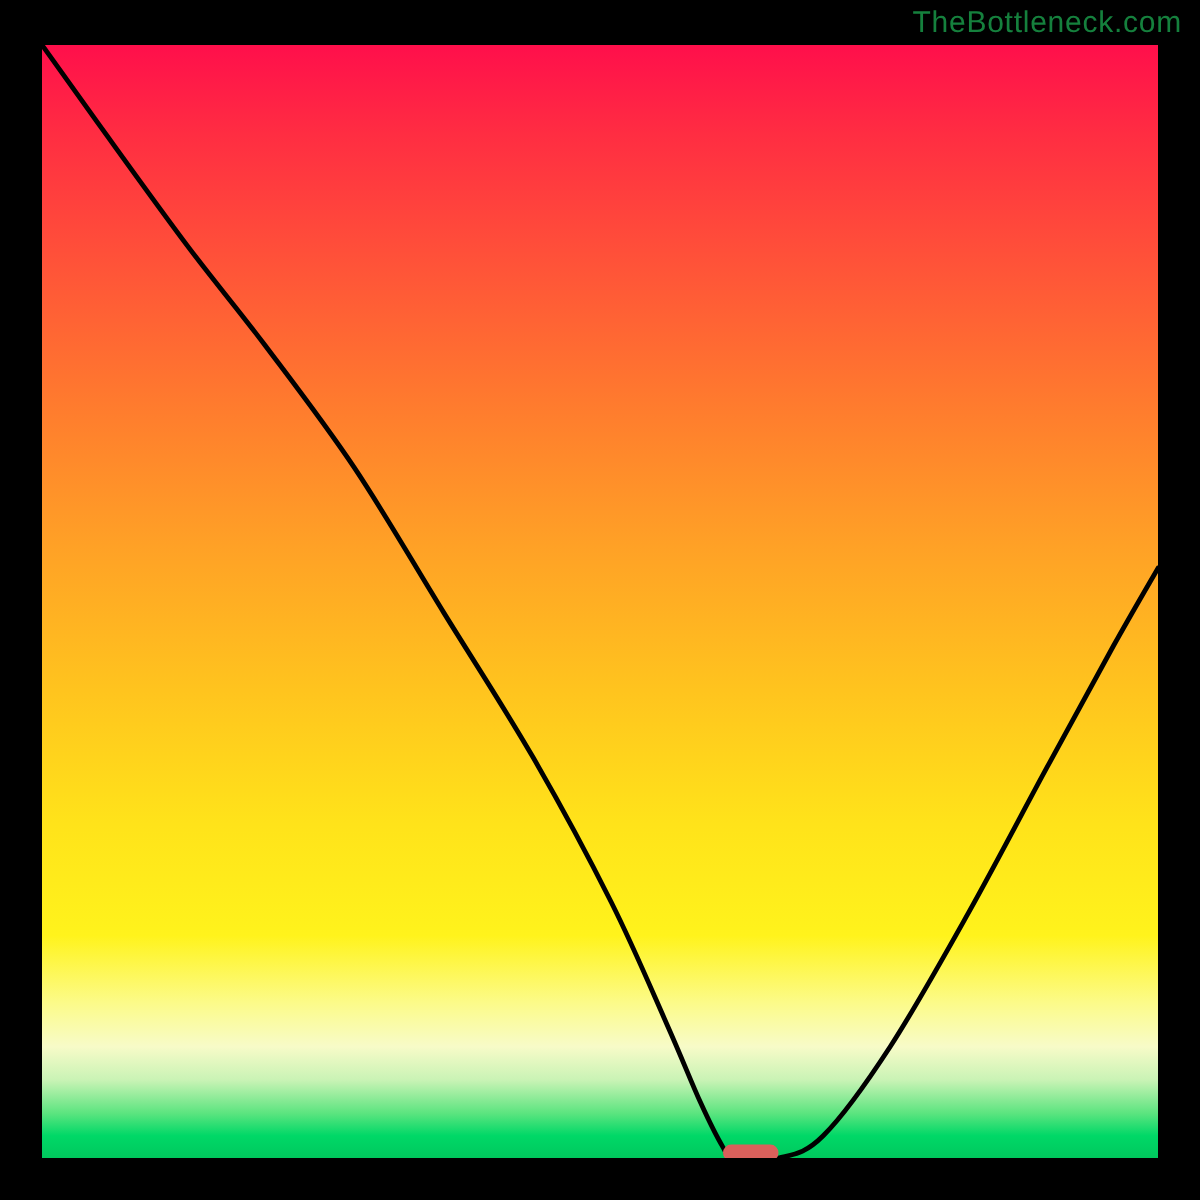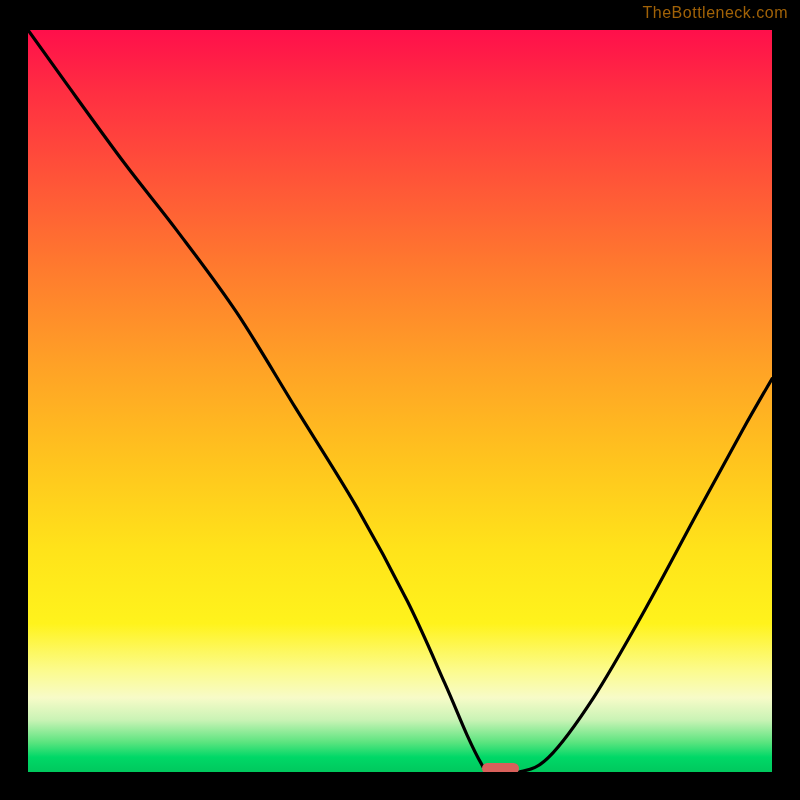--- a/index.html
+++ b/index.html
@@ -14,22 +14,22 @@
   .frame {
     position: relative;
     width: 800px;
     height: 800px;
     background: #000;
   }
   .watermark {
     position: absolute;
     top: 4px;
     right: 12px;
-    color: #a16207;
-    font-size: 16px;
+    color: #15803d;
+    font-size: 20px;
     font-weight: 500;
     letter-spacing: 0.5px;
     z-index: 5;
     text-align: center;
   }
   .plot-area {
     position: absolute;
     left: 28px;
     top: 30px;
     width: 744px;

